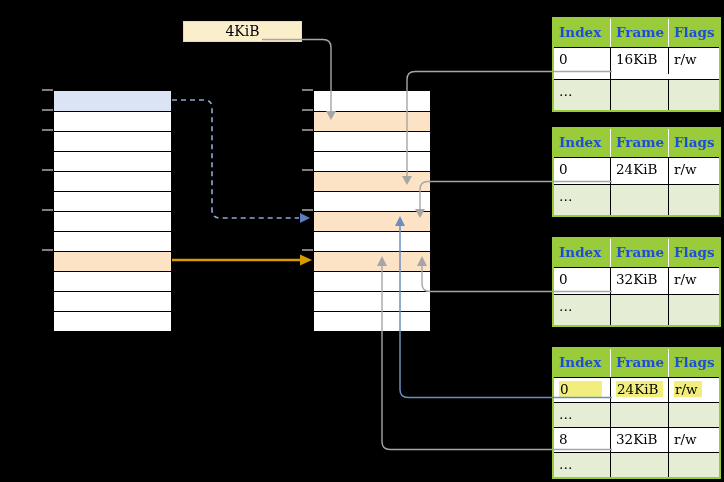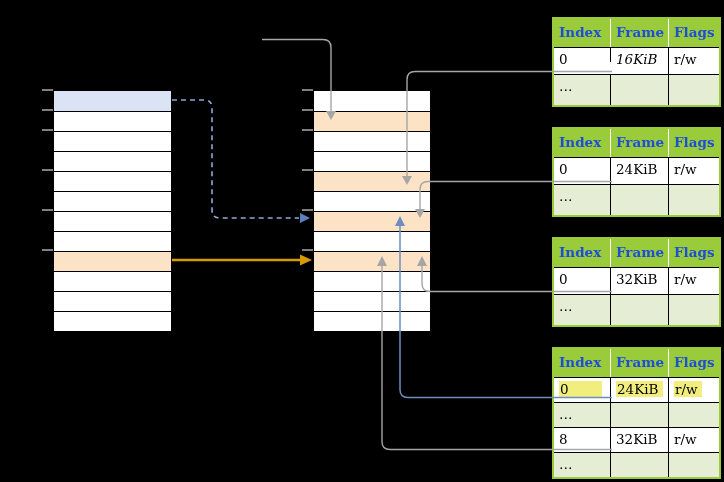--- a/index.html
+++ b/index.html
@@ -57,20 +57,23 @@
   .hl{background:var(--c-yellow,#F1EE7D);padding:0 4px 0 1px;display:inline-block;}
   .drow .cell:first-child .hl{min-width:38px;}
 
   svg#connectors{position:absolute;left:0;top:0;pointer-events:none;}
 </style>
 </head>
 <body style="--c-bg: #000000; --c-green: #9ACB3A; --c-green-light: #E5EED5; --c-yellow: #F1EE7D; --c-orange-row: #FCE3C6; --c-blue-row: #DAE4F5; --c-cream: #FBEECB; --c-cream-border: #EBDCAE; --c-tick: #7F7F7F;">
 
 <div class="canvas">
 
+  <div class="psize-box">
+    <span>4KiB</span>
+  </div>
 
   <div class="memcol" id="left-col">
       <div class="mrow blue"></div>
       <div class="mrow"></div>
       <div class="mrow"></div>
       <div class="mrow"></div>
       <div class="mrow"></div>
       <div class="mrow"></div>
       <div class="mrow"></div>
       <div class="mrow"></div>
@@ -109,21 +112,21 @@
     </div>
 
   <div class="ptable" id="ptable-0">
       <div class="trow hrow">
         <div class="cell">Index</div>
         <div class="cell">Frame</div>
         <div class="cell">Flags</div>
       </div>
       <div class="trow drow">
         <div class="cell" style="height: 27px;">0</div>
-        <div class="cell" style="height: 15px; font-style: italic;">16KiB</div>
+        <div class="cell" style="height: 32px;">16KiB</div>
         <div class="cell" style="height: 27px;">r/w</div>
       </div>
       <div class="trow drow shaded">
         <div class="cell" style="height: 31px;">…</div>
         <div class="cell" style="height: 31px;"></div>
         <div class="cell" style="height: 31px;"></div>
       </div>
     </div>
   <div class="ptable" id="ptable-1">
       <div class="trow hrow">

